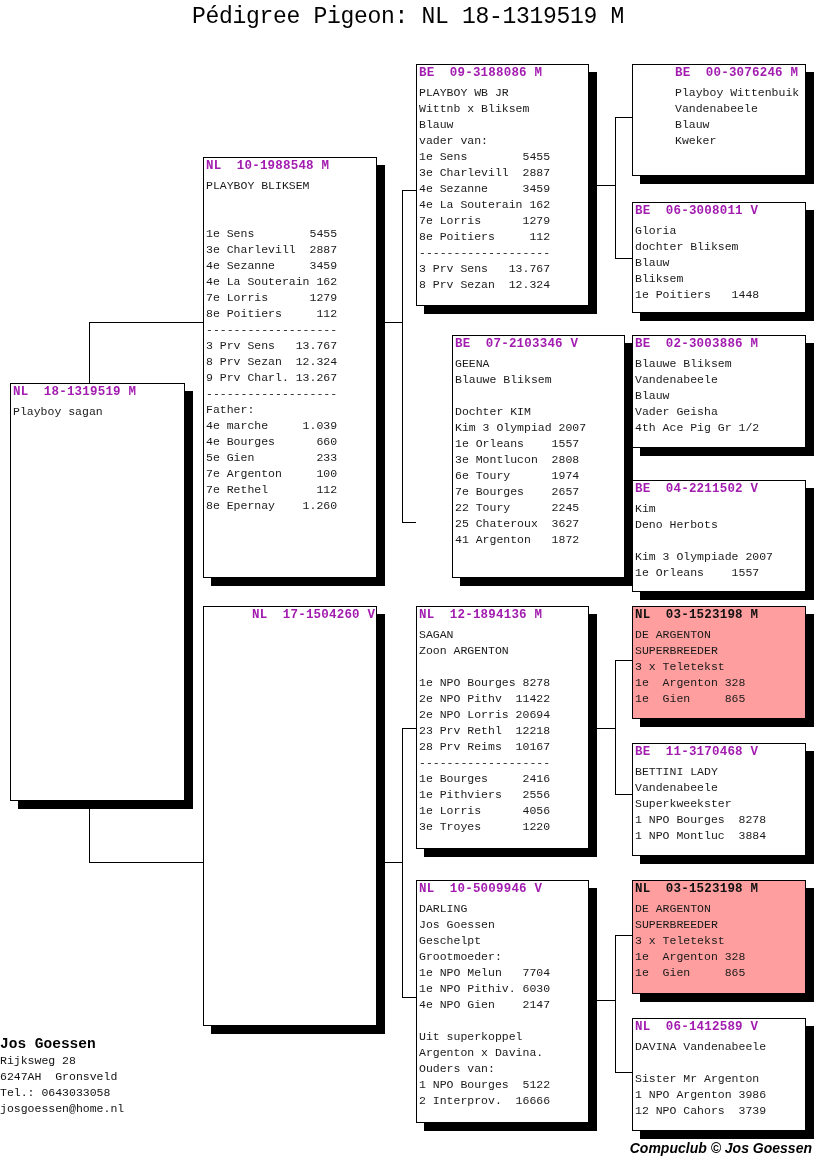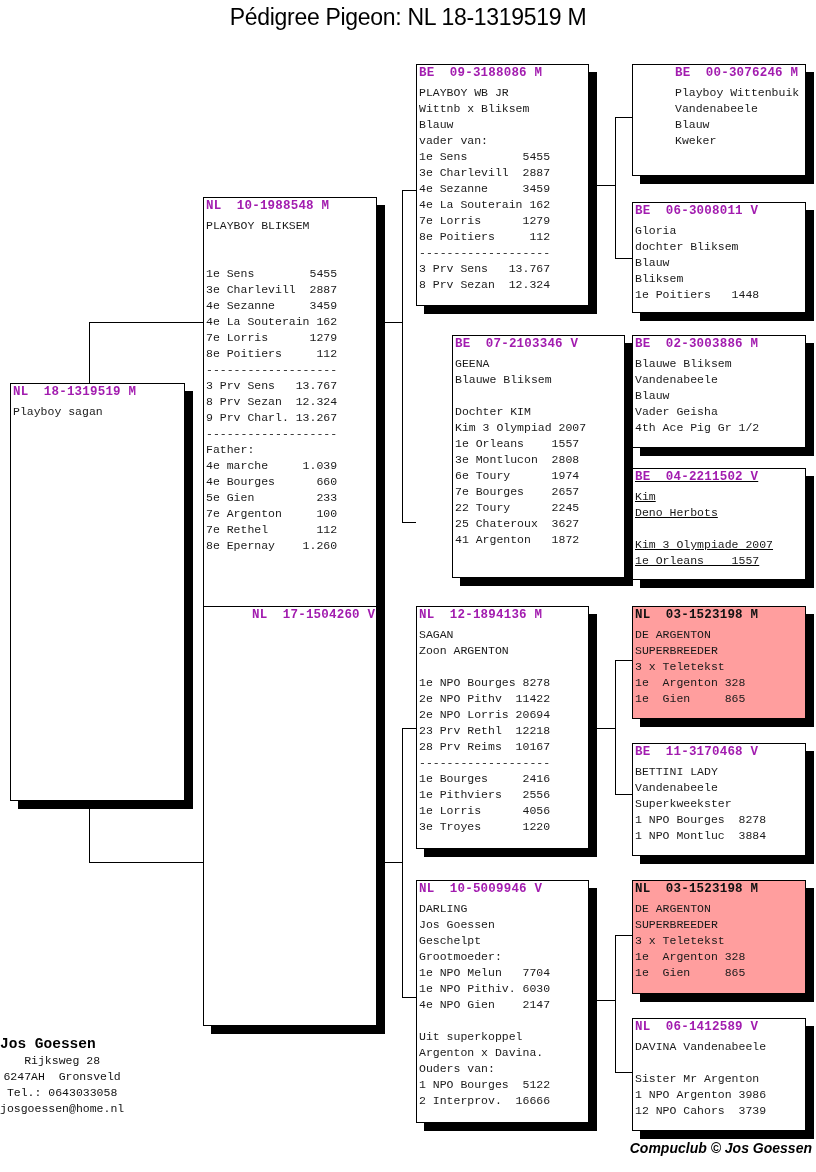--- a/index.html
+++ b/index.html
@@ -1,28 +1,28 @@
 <!DOCTYPE html>
 <html><head>
 <meta charset="utf-8">
 <style>
   html, body { margin:0; padding:0; background:#ffffff; }
   body { width:816px; height:1172px; position:relative; overflow:hidden; font-family:"Liberation Mono", monospace; }
-  .title { position:absolute; left:0; top:4px; width:816px; text-align:center; font-family:Liberation Sans, sans-serif; font-size:23px; color:#000; letter-spacing:-0.3px; }
+  .title { position:absolute; left:0; top:4px; width:816px; text-align:center; font-family:Liberation Mono, monospace; font-size:23px; color:#000; letter-spacing:-0.3px; }
   .box { position:absolute; background:#fff; border:1px solid #000; box-shadow:8px 8px 0 #000; box-sizing:border-box; padding:1px 0 0 2px; }
   .box.hl { background:#ff9e9e; }
   .box .head { color:#a21caf; font-weight:bold; font-size:12.5px; line-height:15px; white-space:pre; letter-spacing:0.2px; }
   .box.hl .head { color:#111; }
   .box .lines { margin-top:4px; }
   .box .ln { font-size:11.5px; line-height:16px; color:#1a1a1a; white-space:pre; height:16px; }
   .hline { position:absolute; height:1px; background:#000; }
   .vline { position:absolute; width:1px; background:#000; }
   .owner { position:absolute; left:0; top:1035px; }
   .owner .name { font-weight:bold; font-size:14.5px; line-height:18px; color:#000; }
-  .owner .ln { font-size:11.5px; line-height:16px; color:#111; white-space:pre;text-align:center; }
+  .owner .ln { font-size:11.5px; line-height:16px; color:#111; white-space:pre; }
   .credit { position:absolute; right:4px; top:1140px; font-family:"Liberation Sans", sans-serif; font-style:italic; font-weight:bold; font-size:14px; color:#000; }
 </style>
 </head>
 <body>
 
 <div class="title">Pédigree Pigeon: NL  18-1319519 M</div>
 
 <div class="vline" style="left:89px; top:322px; height:541px;"></div>
 <div class="hline" style="left:89px; top:322px; width:114px;"></div>
 <div class="hline" style="left:89px; top:862px; width:114px;"></div>
@@ -57,21 +57,21 @@
 <div class="hline" style="left:615px; top:935px; width:17px;"></div>
 <div class="hline" style="left:615px; top:1072px; width:17px;"></div>
 
 <div class="box" style="left:10px; top:383px; width:175px; height:418px;">
   <div class="head">NL  18-1319519 M</div>
   <div class="lines">
     <div class="ln">Playboy sagan</div>
   </div>
 </div>
 
-<div class="box" style="left:203px; top:157px; width:174px; height:421px;margin-top:40px;">
+<div class="box" style="left:203px; top:157px; width:174px; height:421px;">
   <div class="head">NL  10-1988548 M</div>
   <div class="lines">
     <div class="ln">PLAYBOY BLIKSEM</div>
     <div class="ln"></div>
     <div class="ln"></div>
     <div class="ln">1e Sens        5455</div>
     <div class="ln">3e Charlevill  2887</div>
     <div class="ln">4e Sezanne     3459</div>
     <div class="ln">4e La Souterain 162</div>
     <div class="ln">7e Lorris      1279</div>
@@ -195,21 +195,21 @@
   <div class="head">BE  02-3003886 M</div>
   <div class="lines">
     <div class="ln">Blauwe Bliksem</div>
     <div class="ln">Vandenabeele</div>
     <div class="ln">Blauw</div>
     <div class="ln">Vader Geisha</div>
     <div class="ln">4th Ace Pig Gr 1/2</div>
   </div>
 </div>
 
-<div class="box" style="left:632px; top:468px; width:174px; height:112px;text-decoration:underline;">
+<div class="box" style="left:632px; top:480px; width:174px; height:112px;">
   <div class="head">BE  04-2211502 V</div>
   <div class="lines">
     <div class="ln">Kim</div>
     <div class="ln">Deno Herbots</div>
     <div class="ln"></div>
     <div class="ln">Kim 3 Olympiade 2007</div>
     <div class="ln">1e Orleans    1557</div>
   </div>
 </div>
 

